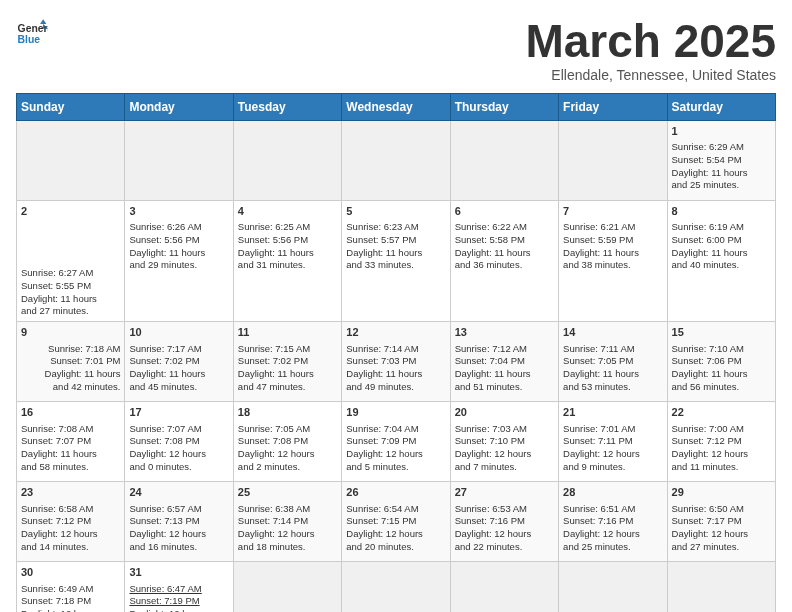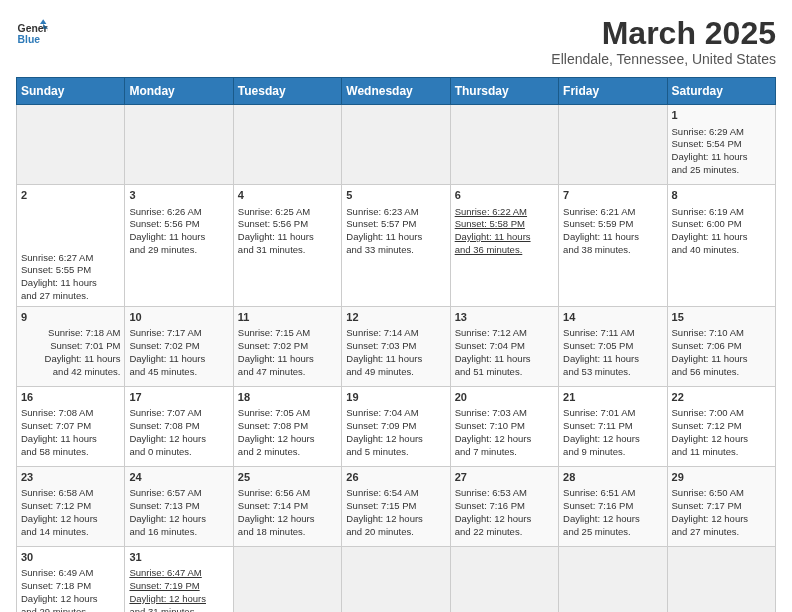--- a/index.html
+++ b/index.html
@@ -22,21 +22,21 @@
       gap: 4px;
     }
     .logo-icon {
       width: 32px;
       height: 32px;
     }
     .title-block {
       text-align: right;
     }
     .main-title {
-      font-size: 32px;
+      font-size: 46px;
       font-weight: bold;
       color: #333;
       line-height: 1.1;
     }
     .subtitle {
       font-size: 14px;
       color: #555;
     }
     table {
       width: 100%;
@@ -156,21 +156,21 @@
         </td>
         <td>
           <span class="day-number">5</span>
           <div class="day-info" style="white-space: pre-line;">Sunrise: 6:23 AM
 Sunset: 5:57 PM
 Daylight: 11 hours
 and 33 minutes.</div>
         </td>
         <td>
           <span class="day-number">6</span>
-          <div class="day-info" style="white-space: pre-line; text-decoration: underline;">Sunrise: 6:22 AM
+          <div class="day-info" style="white-space: pre-line;">Sunrise: 6:22 AM
 Sunset: 5:58 PM
 Daylight: 11 hours
 and 36 minutes.</div>
         </td>
         <td>
           <span class="day-number">7</span>
           <div class="day-info" style="white-space: pre-line;">Sunrise: 6:21 AM
 Sunset: 5:59 PM
 Daylight: 11 hours
 and 38 minutes.</div>
@@ -295,21 +295,21 @@
         </td>
         <td>
           <span class="day-number">24</span>
           <div class="day-info" style="white-space: pre-line;">Sunrise: 6:57 AM
 Sunset: 7:13 PM
 Daylight: 12 hours
 and 16 minutes.</div>
         </td>
         <td>
           <span class="day-number">25</span>
-          <div class="day-info" style="white-space: pre-line;">Sunrise: 6:56 AM
+          <div class="day-info" style="white-space: pre-line;">Sunrise: 6:38 AM
 Sunset: 7:14 PM
 Daylight: 12 hours
 and 18 minutes.</div>
         </td>
         <td>
           <span class="day-number">26</span>
           <div class="day-info" style="white-space: pre-line;">Sunrise: 6:54 AM
 Sunset: 7:15 PM
 Daylight: 12 hours
 and 20 minutes.</div>

